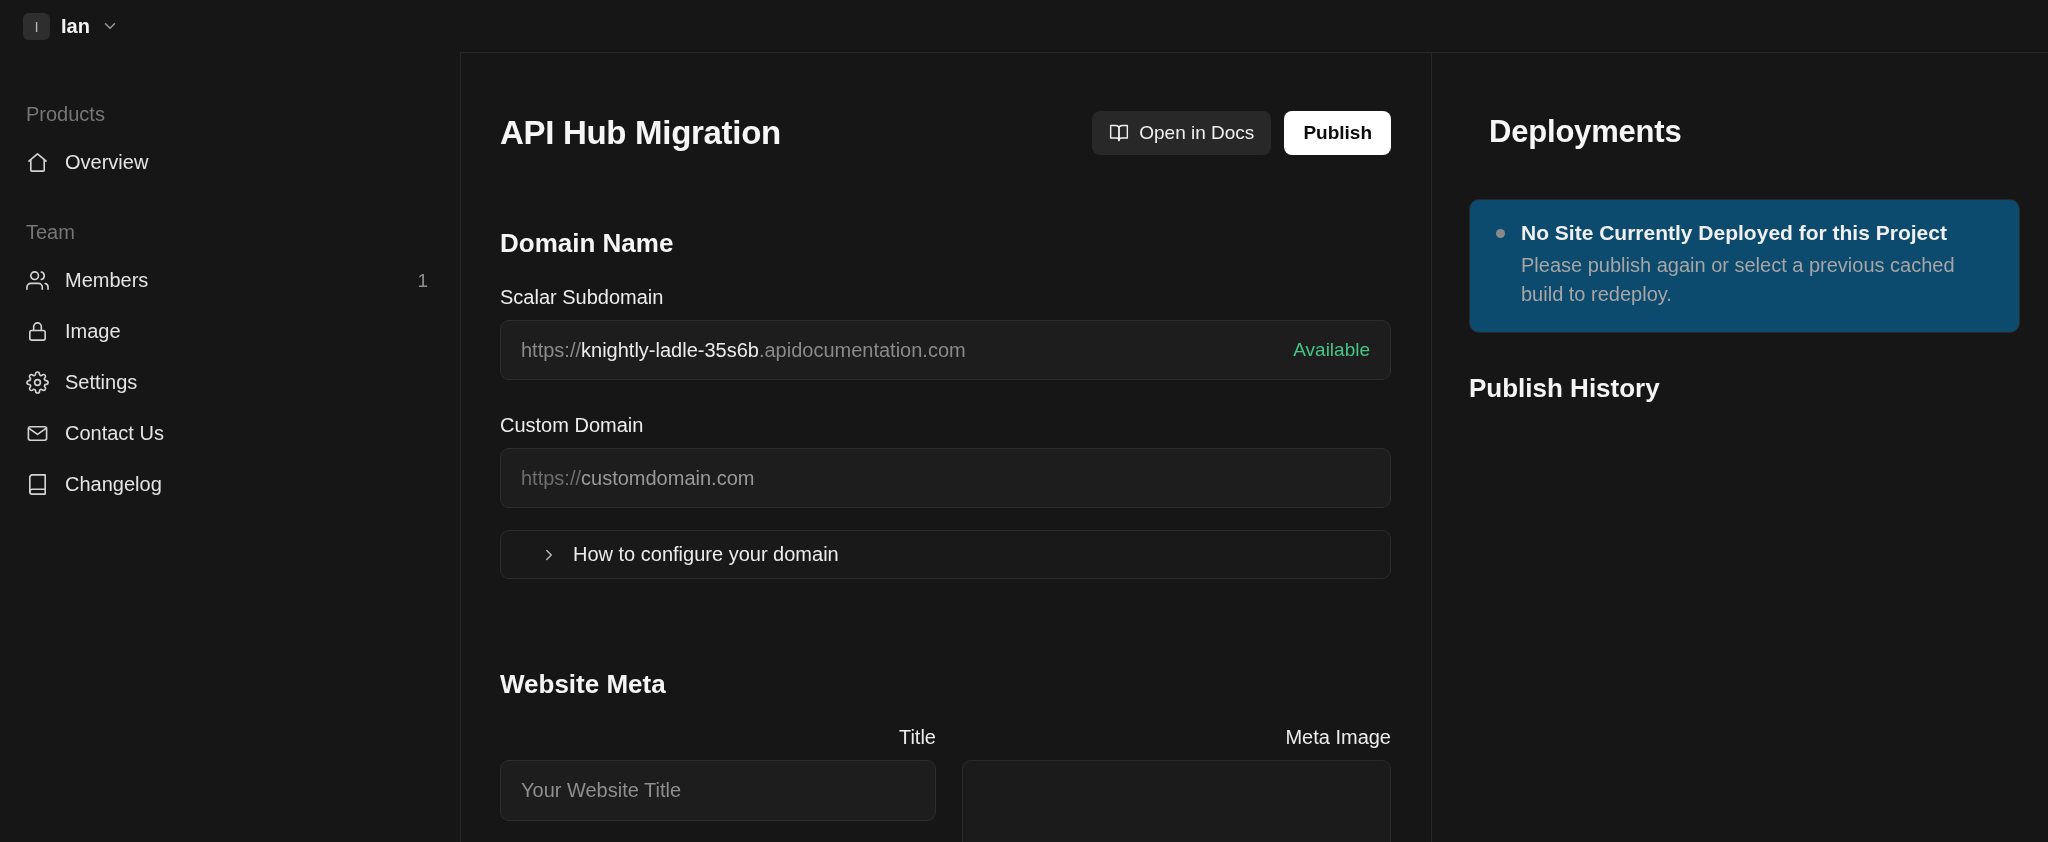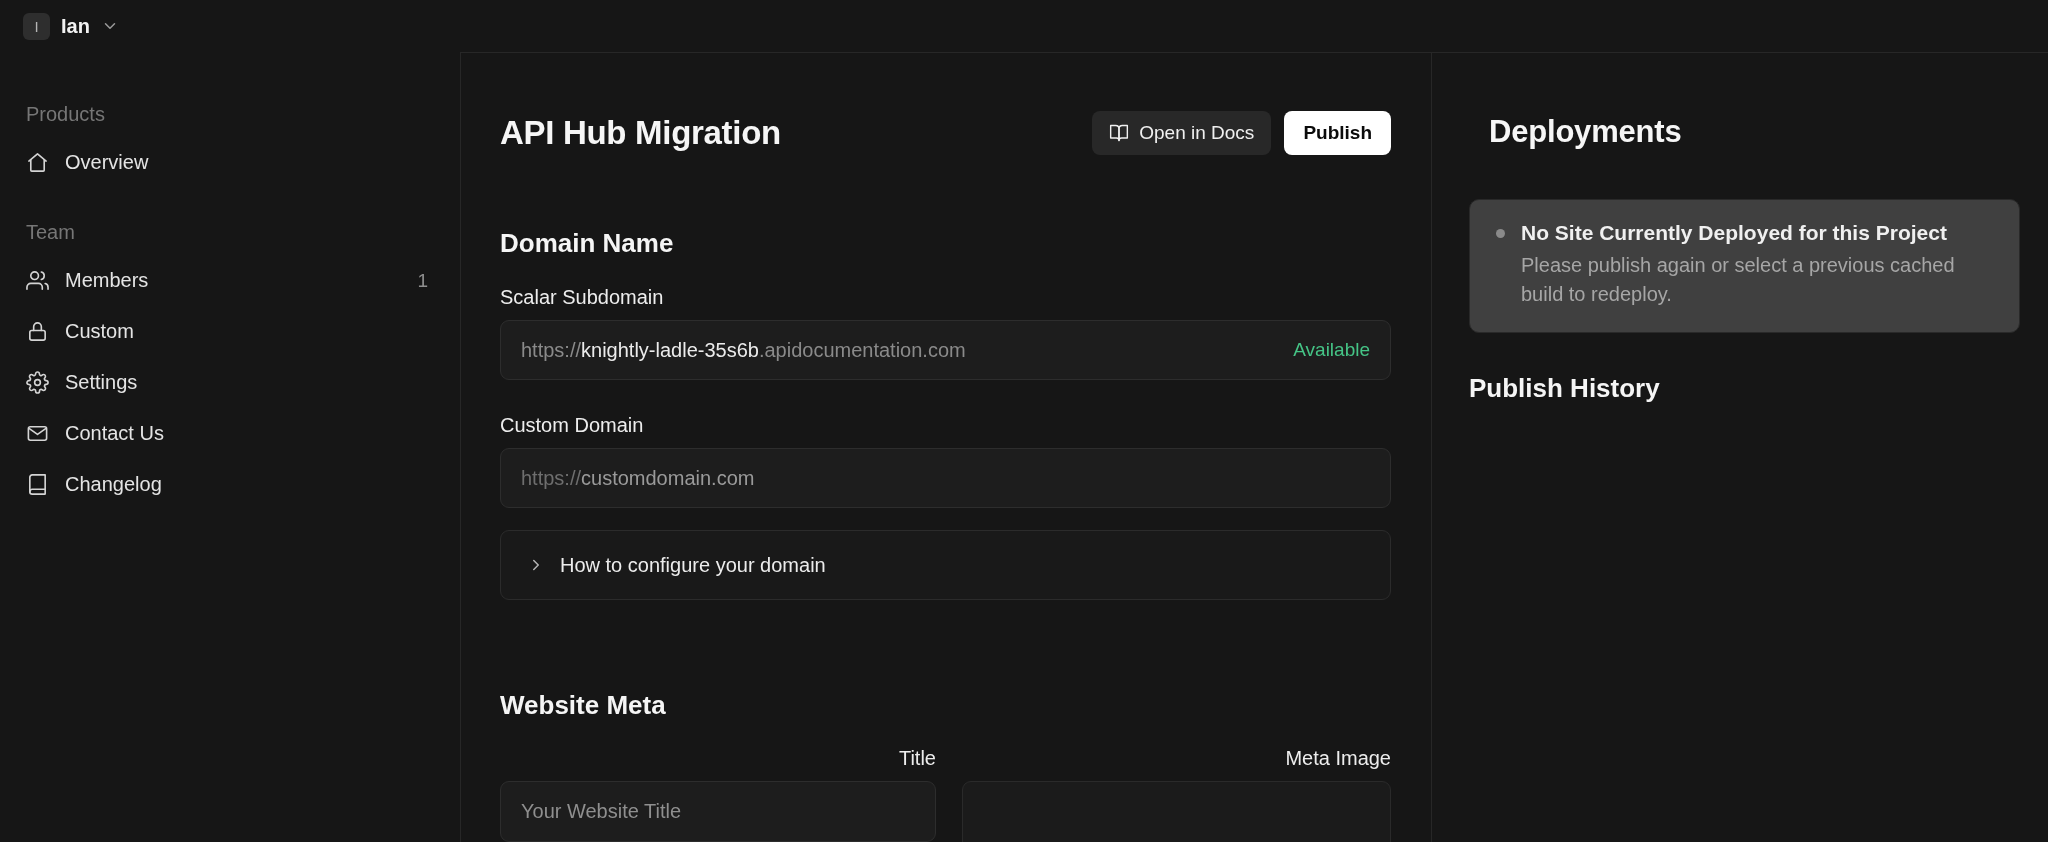--- a/index.html
+++ b/index.html
@@ -63,40 +63,40 @@
     height: 60px; background: #1d1d1d; border: 1px solid #2d2d2d; border-radius: 9px;
     display: flex; align-items: center; padding: 0 20px; font-size: 20px; cursor: text;
   }
   .dim { color: #8a8a8a; }
   .val { color: #ececec; font-weight: 500; }
   .dim2 { color: #6e6e6e; }
   .ph { color: #9a9a9a; }
   .avail { margin-left: auto; font-size: 19px; color: #45c486; }
 
   .help-row {
-    margin-top: 22px; height: 70px; background: #191919; border: 1px solid #2b2b2b; border-radius: 9px;
-    display: flex; align-items: center; gap: 15px; padding: 0 26px; font-size: 20px; color: #ececec; cursor: pointer;
+    margin-top: 22px; height: 49px; background: #191919; border: 1px solid #2b2b2b; border-radius: 9px;
+    display: flex; align-items: center; gap: 15px; padding: 0 39px; font-size: 20px; color: #ececec; cursor: pointer;
   }
   .help-row .icon { color: #b5b5b5; }
   .help-row .icon svg { width: 18px; height: 18px; }
 
   .meta-row { display: flex; gap: 26px; }
   .meta-col-title { width: 436px; flex: none; }
   .meta-col-image { flex: 1; }
   .text-input {
     width: 100%; height: 61px; background: #1d1d1d; border: 1px solid #2d2d2d; border-radius: 9px;
     padding: 0 20px; font-size: 20px; color: #ededed; font-family: inherit; outline: none;
   }
   .text-input::placeholder { color: #8f8f8f; }
   .meta-image-box { height: 175px; background: #1b1b1b; border: 1px solid #2a2a2a; border-radius: 9px; cursor: pointer; }
 
   
   .rightpanel { width: 616px; flex: none; border-top: 1px solid #272727; padding: 58px 28px 0 37px; }
   .panel-title { font-size: 31px; line-height: 42px; font-weight: 700; letter-spacing: -0.2px; color: #f6f6f6; margin-left: 20px; }
-  .deploy-card { margin-top: 46px; background: #404040; border: 1px solid #292929; border-radius: 10px; padding: 21px 26px 23px; }
+  .deploy-card { margin-top: 46px; background: #0c4a6e; border: 1px solid #292929; border-radius: 10px; padding: 21px 26px 23px; }
   .card-title-row { display: flex; align-items: center; gap: 16px; font-size: 21px; font-weight: 600; color: #f0f0f0; }
   .dot { width: 9px; height: 9px; border-radius: 50%; background: #8a8a8a; flex: none; }
   .card-desc { margin: 6px 0 0 25px; font-size: 20px; line-height: 29px; color: #a6a6a6; max-width: 470px; }
   .history-title { margin-top: 40px; font-size: 26px; font-weight: 700; color: #f5f5f5; }
 </style>
 </head>
 <body>
 
 <header class="topbar">
   <div class="workspace">
@@ -140,21 +140,21 @@
       <span class="nav-badge">1</span>
     </div>
 
     <div class="nav-item">
       <span class="icon">
         <svg viewBox="0 0 24 24" fill="none" stroke="currentColor" stroke-width="1.7" stroke-linecap="round" stroke-linejoin="round">
             <rect x="4" y="11" width="16" height="10" rx="2"></rect>
             <path d="M8 11V7a4 4 0 0 1 8 0v4"></path>
           </svg>
       </span>
-      <span>Custom</span>
+      <span>Image</span>
     </div>
 
     <div class="nav-item">
       <span class="icon">
         <svg viewBox="0 0 24 24" fill="none" stroke="currentColor" stroke-width="1.7" stroke-linecap="round" stroke-linejoin="round">
             <circle cx="12" cy="12" r="3"></circle>
             <path d="M19.4 15a1.65 1.65 0 0 0 .33 1.82l.06.06a2 2 0 0 1 0 2.83 2 2 0 0 1-2.83 0l-.06-.06a1.65 1.65 0 0 0-1.82-.33 1.65 1.65 0 0 0-1 1.51V21a2 2 0 0 1-2 2 2 2 0 0 1-2-2v-.09A1.65 1.65 0 0 0 9 19.4a1.65 1.65 0 0 0-1.82.33l-.06.06a2 2 0 0 1-2.83 0 2 2 0 0 1 0-2.83l.06-.06a1.65 1.65 0 0 0 .33-1.82 1.65 1.65 0 0 0-1.51-1H3a2 2 0 0 1-2-2 2 2 0 0 1 2-2h.09A1.65 1.65 0 0 0 4.6 9a1.65 1.65 0 0 0-.33-1.82l-.06-.06a2 2 0 0 1 0-2.83 2 2 0 0 1 2.83 0l.06.06a1.65 1.65 0 0 0 1.82.33H9a1.65 1.65 0 0 0 1-1.51V3a2 2 0 0 1 2-2 2 2 0 0 1 2 2v.09a1.65 1.65 0 0 0 1 1.51 1.65 1.65 0 0 0 1.82-.33l.06-.06a2 2 0 0 1 2.83 0 2 2 0 0 1 0 2.83l-.06.06a1.65 1.65 0 0 0-.33 1.82V9a1.65 1.65 0 0 0 1.51 1H21a2 2 0 0 1 2 2 2 2 0 0 1-2 2h-.09a1.65 1.65 0 0 0-1.51 1z"></path>
           </svg>
       </span>
       <span>Settings</span>

